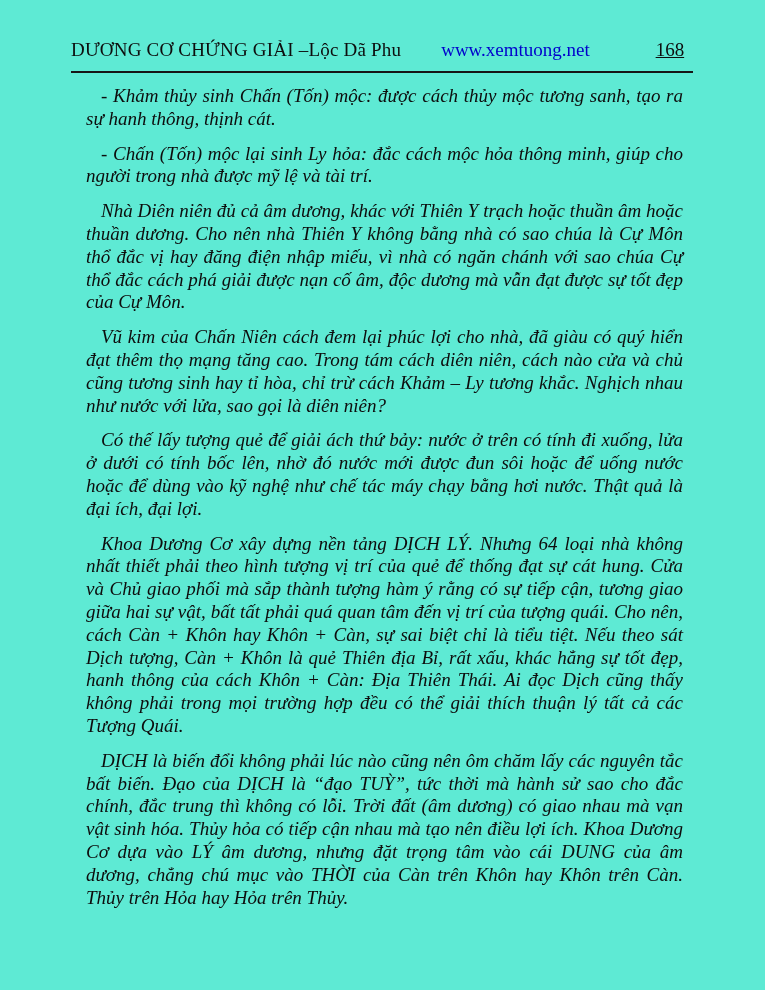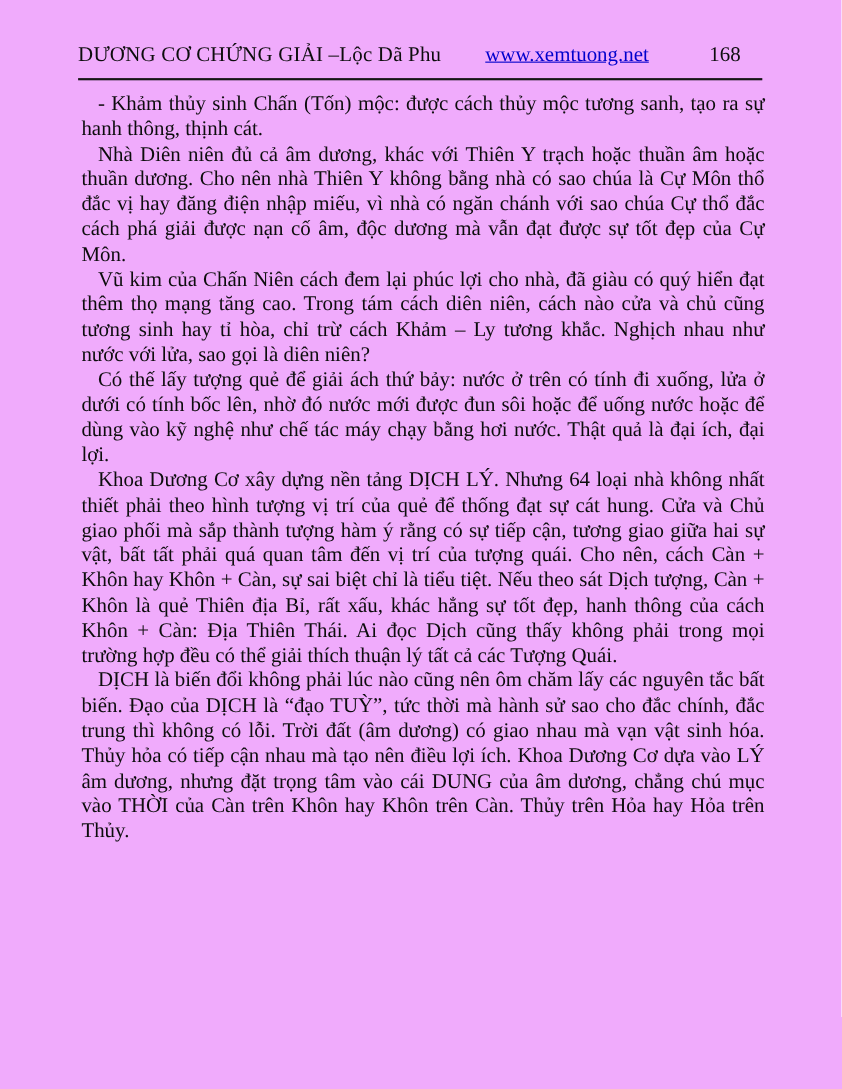--- a/index.html
+++ b/index.html
@@ -4,21 +4,21 @@
 <style>
   html, body {
     margin: 0;
     padding: 0;
     background: #ffffff;
   }
   .page {
     position: relative;
     width: 765px;
     height: 990px;
-    background: #f0abfc;
+    background: #5eead4;
     font-family: "Liberation Serif", "DejaVu Serif", serif;
     color: #0d0d0d;
     overflow: hidden;
   }
   .content {
     position: absolute;
     left: 71px;
     top: 38px;
     width: 624px;
   }
@@ -28,64 +28,66 @@
     justify-content: space-between;
     font-size: 19px;
     line-height: 24px;
     white-space: nowrap;
   }
   .doc-title {
     letter-spacing: 0.2px;
   }
   .site-link {
     color: var(--link-color, #0000cc);
-    text-decoration: underline;
     cursor: pointer;
     margin-left: 40px;
   }
   .page-number {
     margin-left: 55px;
     width: 55px;
-    text-align: left;
+    text-align: center;
+    text-decoration: underline;
   }
   .header-divider {
     border: none;
     border-top: 2px solid #161616;
     margin: 9px 0 0 0;
     width: 622px;
   }
   .body-text {
     margin-top: 11px;
     padding-left: 3px;
     font-size: 19px;
     line-height: 22.8px;
     text-align: justify;
   }
   .body-text p {
-    margin: 0;
+    margin: 12px;
     padding: 0;
     text-indent: 15px;
+    font-style: italic;
   }
 </style>
 </head>
 <body>
 
 <div class="page">
   <div class="content">
 
     <div class="header-row">
       <span class="doc-title">DƯƠNG CƠ CHỨNG GIẢI –Lộc Dã Phu</span>
       <a class="site-link">www.xemtuong.net</a>
       <span class="page-number">168</span>
     </div>
 
     <hr class="header-divider">
 
     <div class="body-text">
         <p>- Khảm thủy sinh Chấn (Tốn) mộc: được cách thủy mộc tương sanh, tạo ra sự hanh thông, thịnh cát.</p>
+        <p>- Chấn (Tốn) mộc lại sinh Ly hỏa: đắc cách mộc hỏa thông minh, giúp cho người trong nhà được mỹ lệ và tài trí.</p>
         <p>Nhà Diên niên đủ cả âm dương, khác với Thiên Y trạch hoặc thuần âm hoặc thuần dương. Cho nên nhà Thiên Y không bằng nhà có sao chúa là Cự Môn thổ đắc vị hay đăng điện nhập miếu, vì nhà có ngăn chánh với sao chúa Cự thổ đắc cách phá giải được nạn cố âm, độc dương mà vẫn đạt được sự tốt đẹp của Cự Môn.</p>
         <p>Vũ kim của Chấn Niên cách đem lại phúc lợi cho nhà, đã giàu có quý hiển đạt thêm thọ mạng tăng cao. Trong tám cách diên niên, cách nào cửa và chủ cũng tương sinh hay tỉ hòa, chỉ trừ cách Khảm – Ly tương khắc. Nghịch nhau như nước với lửa, sao gọi là diên niên?</p>
         <p>Có thế lấy tượng quẻ để giải ách thứ bảy: nước ở trên có tính đi xuống, lửa ở dưới có tính bốc lên, nhờ đó nước mới được đun sôi hoặc để uống nước hoặc để dùng vào kỹ nghệ như chế tác máy chạy bằng hơi nước. Thật quả là đại ích, đại lợi.</p>
         <p>Khoa Dương Cơ xây dựng nền tảng DỊCH LÝ.  Nhưng 64 loại nhà không nhất thiết phải theo hình tượng vị trí của quẻ để thống đạt sự cát hung. Cửa và Chủ giao phối mà sắp thành tượng hàm ý rằng có sự tiếp cận, tương giao giữa hai sự vật, bất tất phải quá quan tâm đến vị trí của tượng quái. Cho nên, cách Càn + Khôn hay Khôn + Càn, sự sai biệt chỉ là tiểu tiệt. Nếu theo sát Dịch tượng, Càn + Khôn là quẻ Thiên địa Bỉ, rất xấu, khác hẳng sự tốt đẹp, hanh thông của cách Khôn + Càn: Địa Thiên Thái. Ai đọc Dịch cũng thấy không phải trong mọi trường hợp đều có thể giải thích thuận lý tất cả các Tượng Quái.</p>
         <p>DỊCH là biến đổi không phải lúc nào cũng nên ôm chăm lấy các nguyên tắc bất biến. Đạo của DỊCH là “đạo TUỲ”, tức thời mà hành sử sao cho đắc chính, đắc trung thì không có lỗi. Trời đất (âm dương) có giao nhau mà vạn vật sinh hóa. Thủy hỏa có tiếp cận nhau mà tạo nên điều lợi ích. Khoa Dương Cơ dựa vào LÝ âm dương, nhưng đặt trọng tâm vào cái DUNG của âm dương, chẳng chú mục vào THỜI của Càn trên Khôn hay Khôn trên Càn. Thủy trên Hỏa hay Hỏa trên Thủy.</p>
       </div>
 
   </div>
 </div>
 

